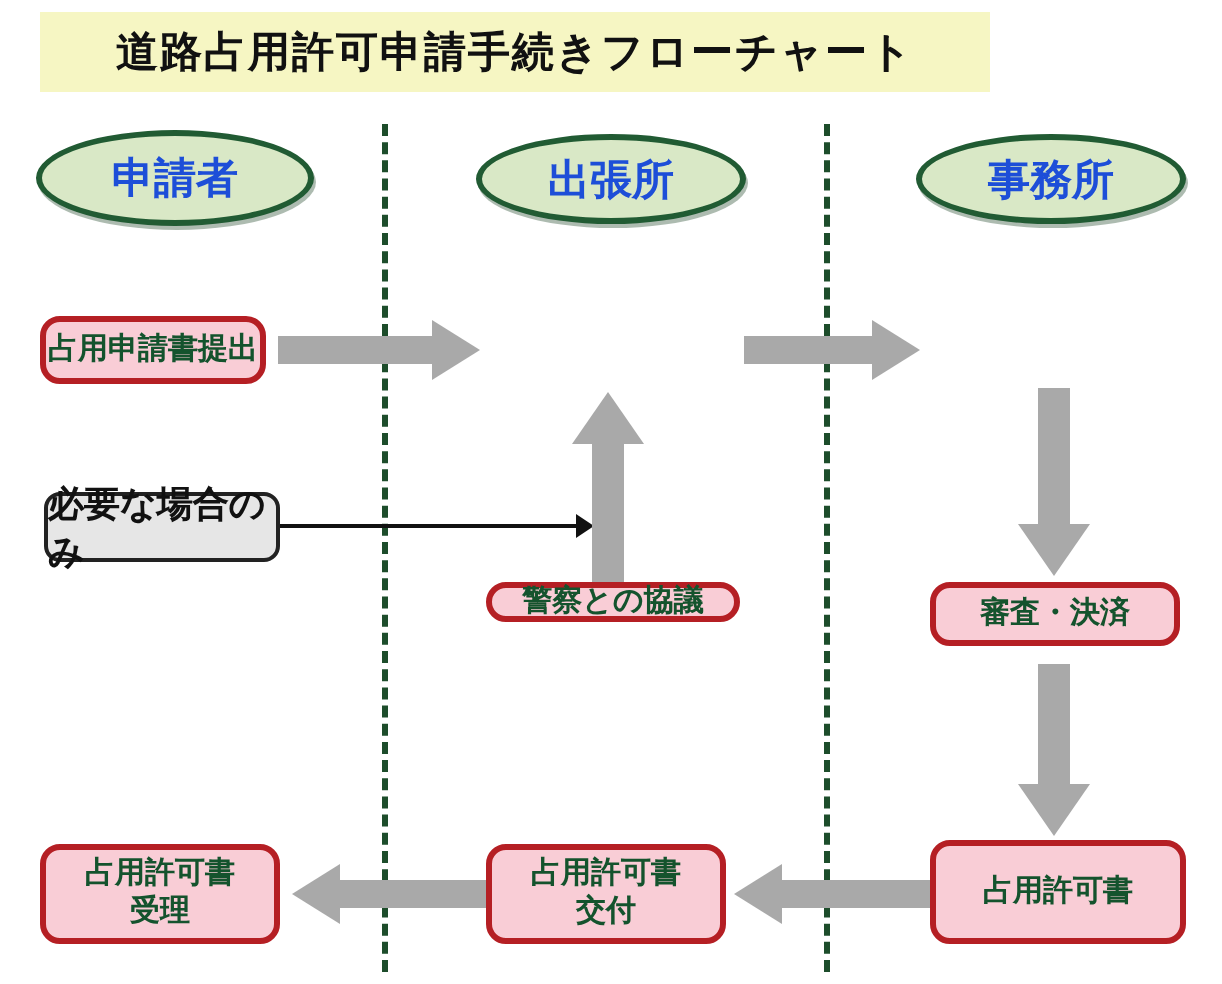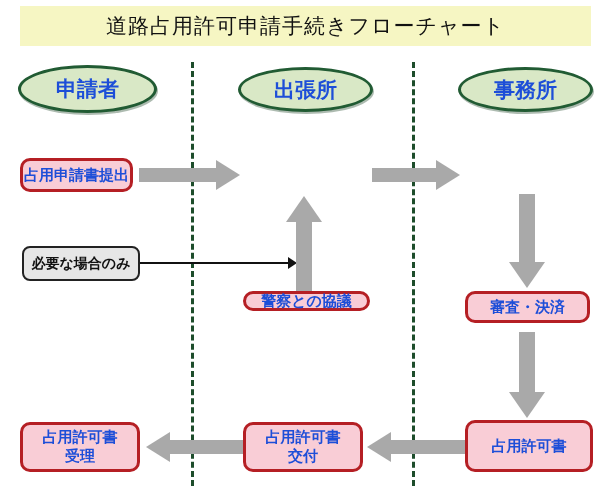--- a/index.html
+++ b/index.html
@@ -2,44 +2,44 @@
 <html><head>
 <meta charset="utf-8">
 <style>
   html,body{margin:0;padding:0;background:#fff;}
   #stage{
     position:relative;width:611px;height:492px;background:#ffffff;
     font-family:"Liberation Sans","DejaVu Sans",sans-serif;
     overflow:hidden;
   }
   .title-bar{
-    position:absolute;left:20px;top:6px;width:571px;height:40px;
+    position:absolute;left:20px;top:6px;width:475px;height:40px;
     background:#f6f6c3;display:flex;align-items:center;justify-content:center;
-    font-size:21px;font-weight:normal;color:#111;letter-spacing:1px;
+    font-size:21px;font-weight:bold;color:#111;letter-spacing:1px;
   }
   .lane-divider{
     position:absolute;top:62px;height:424px;width:0;
     border-left:3px dashed #1d4d2b;
   }
   .ellipse{
     position:absolute;background:#d9e8c6;border:3px solid #215b33;
     border-radius:50%;display:flex;align-items:center;justify-content:center;
     font-size:21px;font-weight:bold;color:#1d4ed8;box-sizing:border-box;
     box-shadow:1px 2px 0 rgba(20,60,30,.35);
   }
   .pbox{
     position:absolute;background:#f9cdd6;border:3px solid #b51f24;
     border-radius:10px;display:flex;flex-direction:column;align-items:center;justify-content:center;
-    font-size:15px;font-weight:bold;color:#1d4ed8;box-sizing:border-box;
+    font-size:15px;font-weight:bold;color:#14532d;box-sizing:border-box;
     line-height:1.25;text-align:center;
   }
   .note-box{
     position:absolute;background:#e6e6e6;border:2px solid #222;
     border-radius:8px;display:flex;align-items:center;justify-content:center;
-    font-size:14px;font-weight:bold;color:#111;box-sizing:border-box;
+    font-size:18px;font-weight:bold;color:#111;box-sizing:border-box;
   }
   .shaft{position:absolute;background:#a9a9a9;}
   .tri{position:absolute;width:0;height:0;}
   .tri-right{border-top:15px solid transparent;border-bottom:15px solid transparent;border-left:24px solid #a9a9a9;}
   .tri-left {border-top:15px solid transparent;border-bottom:15px solid transparent;border-right:24px solid #a9a9a9;}
   .tri-up   {border-left:18px solid transparent;border-right:18px solid transparent;border-bottom:26px solid #a9a9a9;}
   .tri-down {border-left:18px solid transparent;border-right:18px solid transparent;border-top:26px solid #a9a9a9;}
   .thin-line{position:absolute;background:#111;height:2px;}
   .thin-head{position:absolute;width:0;height:0;border-top:6px solid transparent;border-bottom:6px solid transparent;border-left:9px solid #111;}
 </style>

